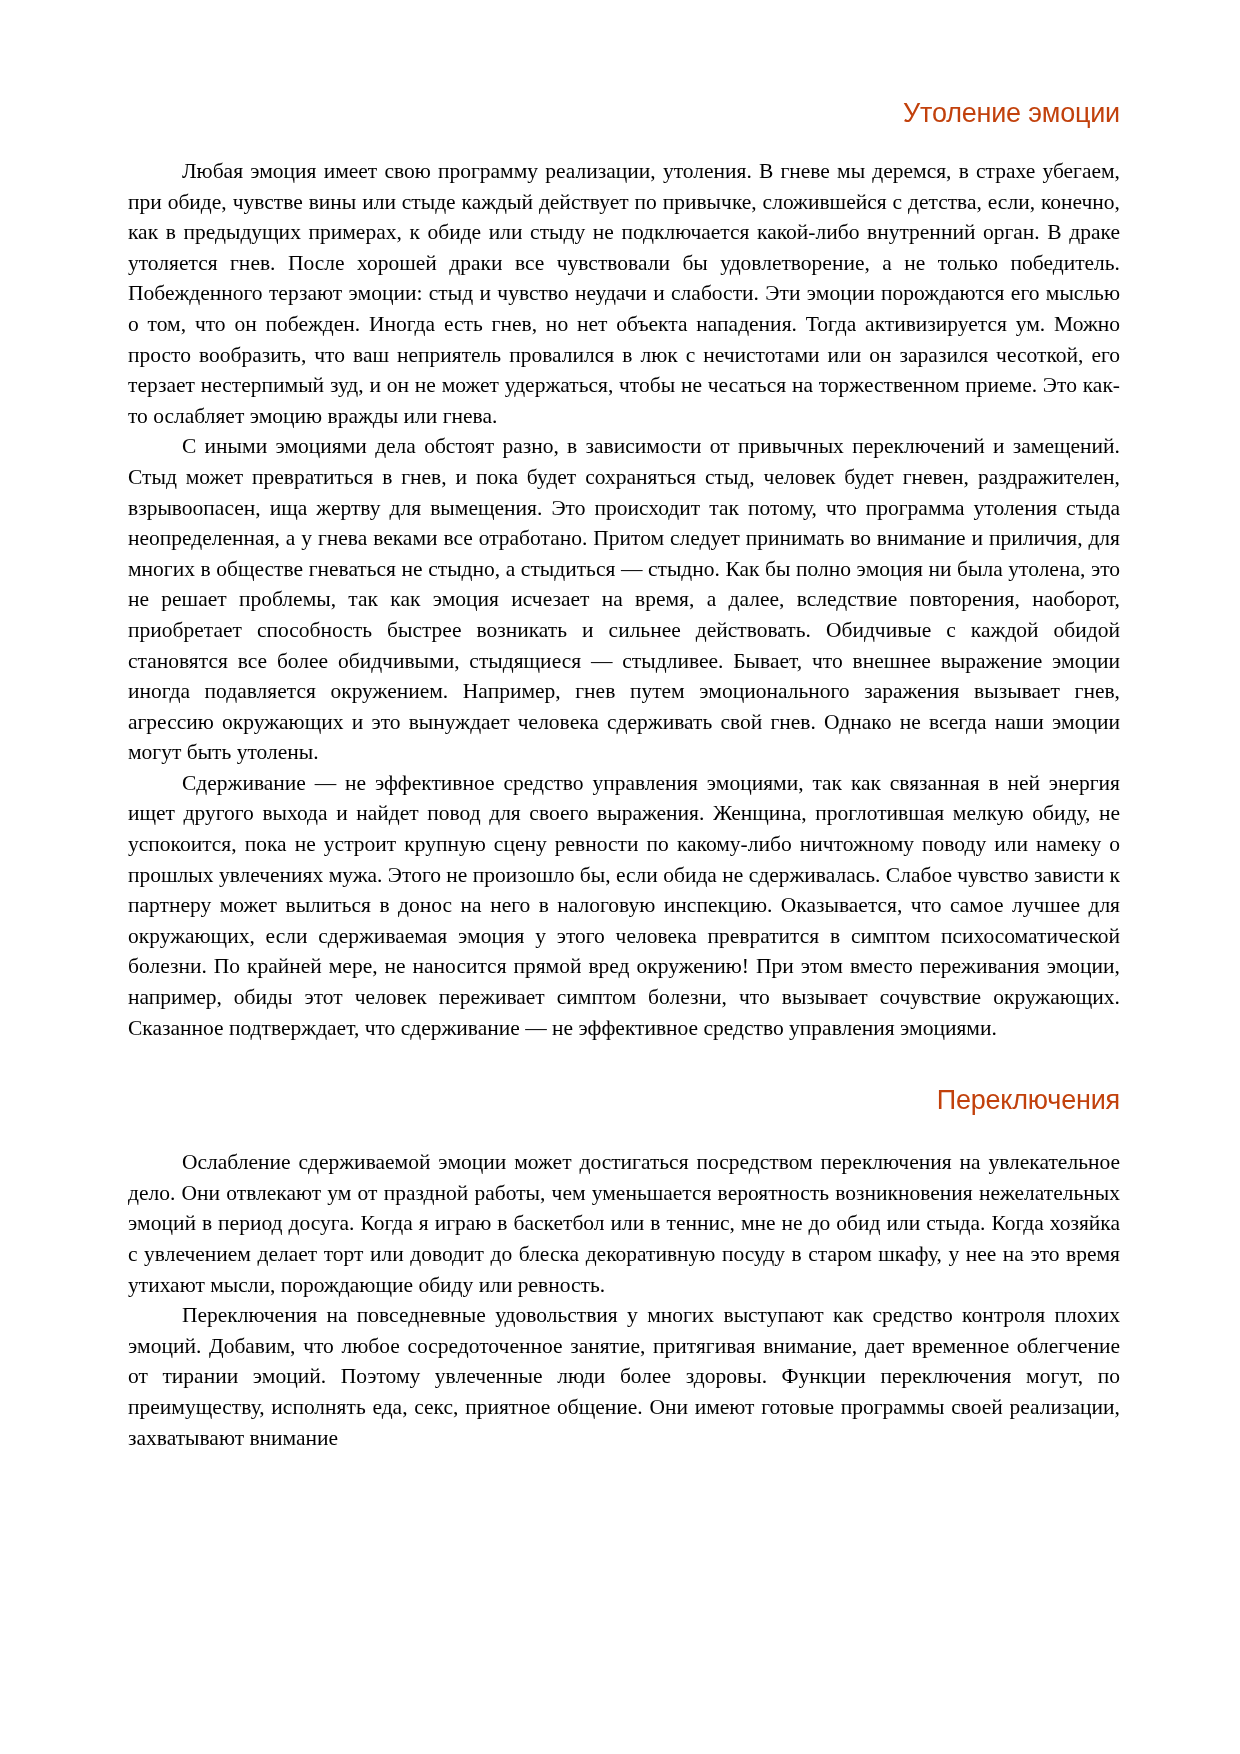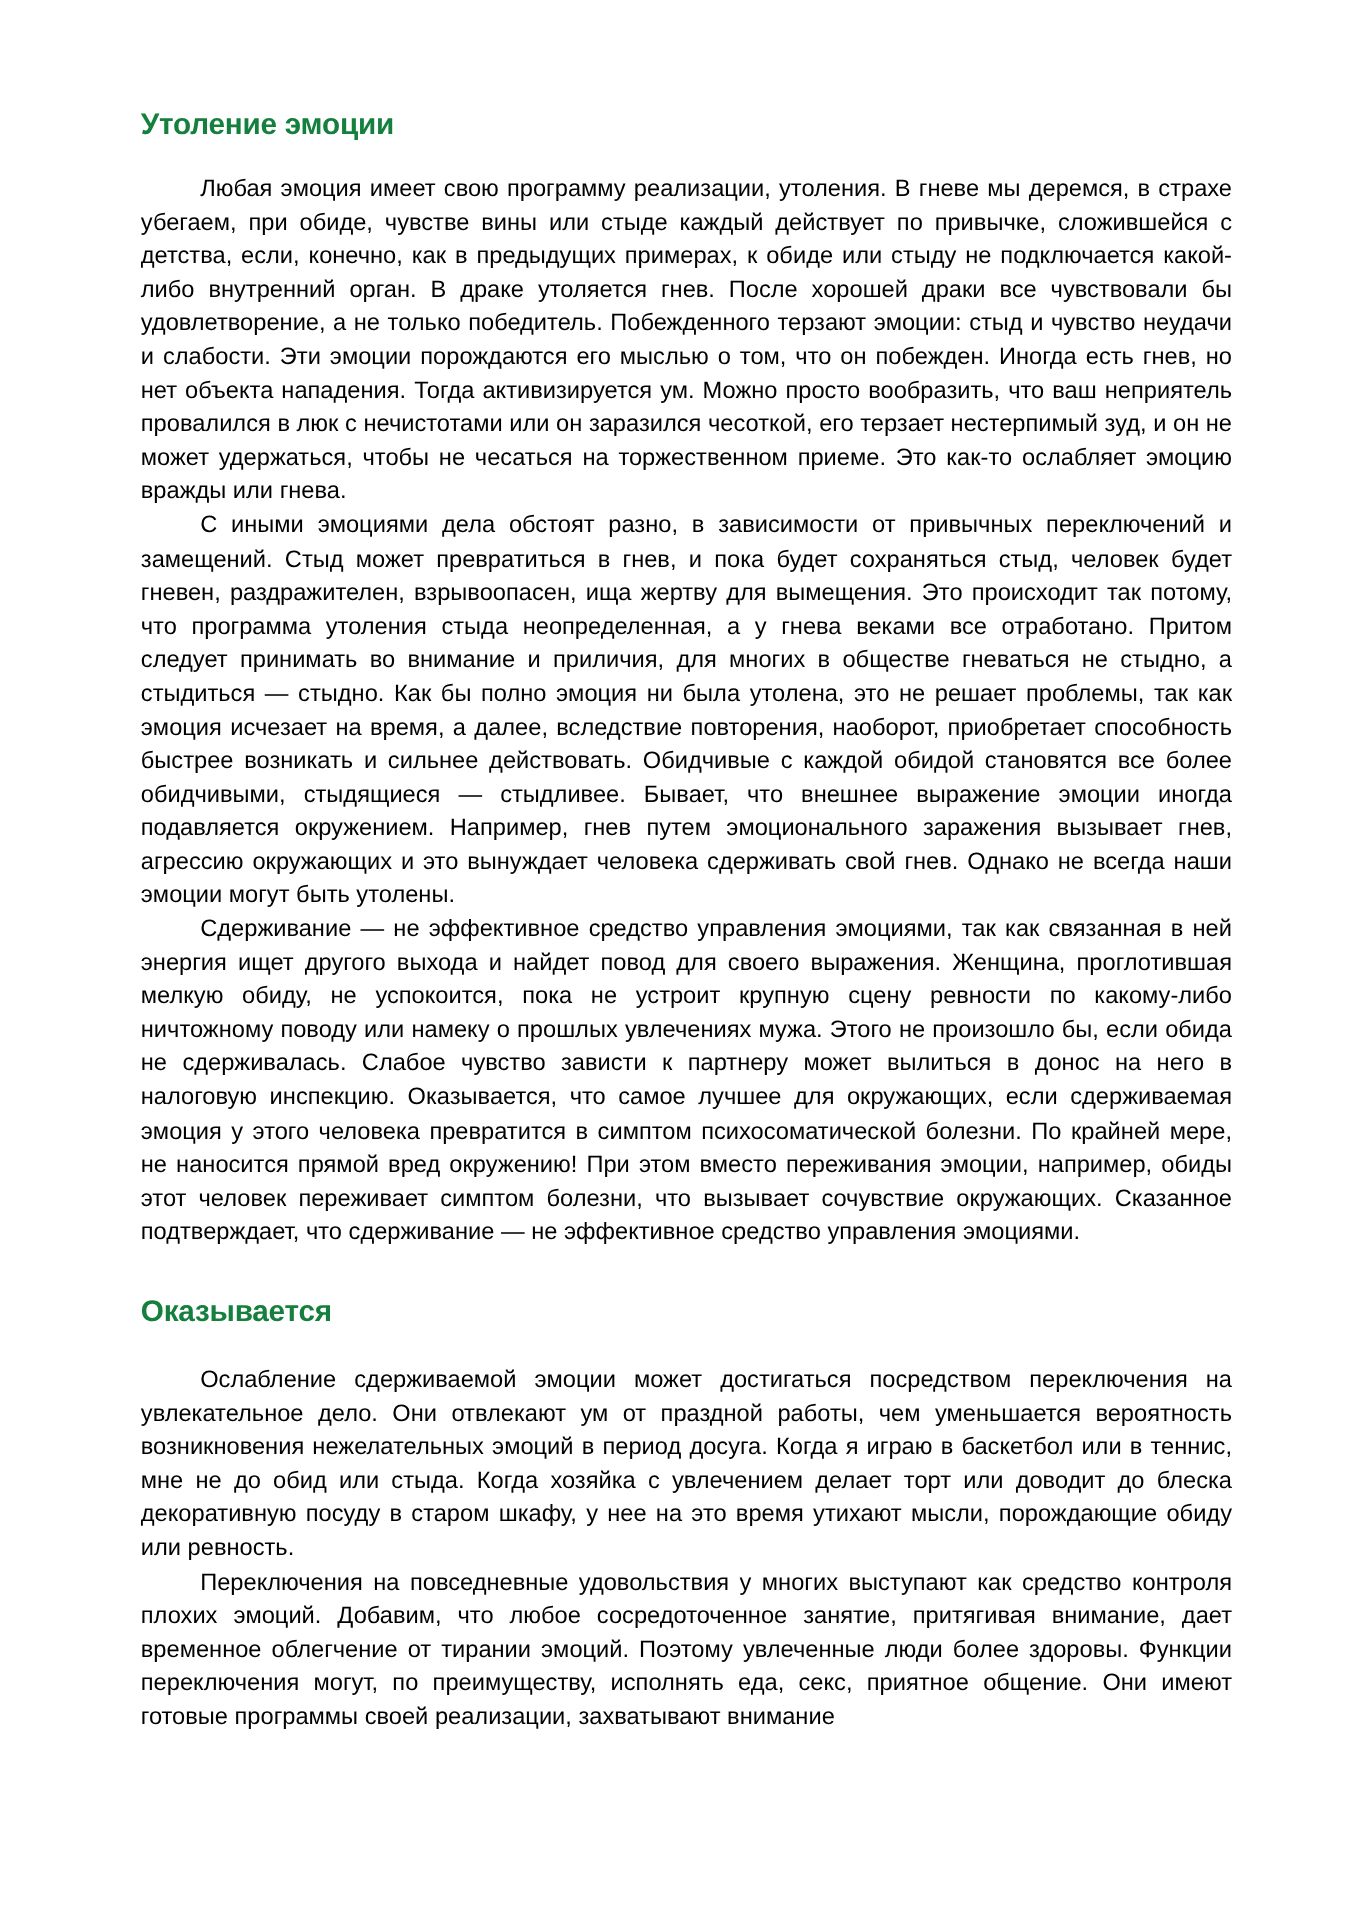--- a/index.html
+++ b/index.html
@@ -17,39 +17,39 @@
     box-sizing: border-box;
     padding: 96px 120px 0 128px;
     overflow: hidden;
   }
   .doc-body {
     width: 992px;
   }
   h1.heading,
   h2.heading {
     font-family: "Liberation Sans", sans-serif;
-    font-weight: bold;
-    color: #15803d;
-    text-align: left;
+    font-weight: normal;
+    color: #c2410c;
+    text-align: right;
     margin: 0;
     letter-spacing: -0.2px;
   }
   h1.heading {
     font-size: 27px;
     line-height: 34px;
     margin-bottom: 26px;
   }
   h2.heading {
     font-size: 27px;
     line-height: 34px;
     margin-top: 40px;
     margin-bottom: 30px;
   }
   p.para {
-    font-family: Liberation Sans, sans-serif;
+    font-family: Liberation Serif, serif;
     font-size: 21.5px;
     line-height: 30.6px;
     color: #000000;
     text-align: justify;
     text-justify: inter-word;
     margin: 0;
     text-indent: 54px;
     hyphens: none;
     -webkit-hyphens: none;
   }
@@ -68,20 +68,20 @@
 
     <h1 class="heading">Утоление эмоции</h1>
 
     <p class="para">Любая эмоция имеет свою программу реализации, утоления. В гневе мы деремся, в страхе убегаем, при обиде, чувстве вины или стыде каждый действует по привычке, сложившейся с детства, если, конечно, как в предыдущих примерах, к обиде или стыду не подключается какой-либо внутренний орган. В драке утоляется гнев. После хорошей драки все чувствовали бы удовлетворение, а не только победитель. Побежденного терзают эмоции: стыд и чувство неудачи и слабости. Эти эмоции порождаются его мыслью о том, что он побежден. Иногда есть гнев, но нет объекта нападения. Тогда активизируется ум. Можно просто вообразить, что ваш неприятель провалился в люк с нечистотами или он заразился чесоткой, его терзает нестерпимый зуд, и он не может удержаться, чтобы не чесаться на торжественном приеме. Это как-то ослабляет эмоцию вражды или гнева.</p>
 
     <p class="para">С иными эмоциями дела обстоят разно, в зависимости от привычных переключений и замещений. Стыд может превратиться в гнев, и пока будет сохраняться стыд, человек будет гневен, раздражителен, взрывоопасен, ища жертву для вымещения. Это происходит так потому, что программа утоления стыда неопределенная, а у гнева веками все отработано. Притом следует принимать во внимание и приличия, для многих в обществе гневаться не стыдно, а стыдиться — стыдно. Как бы полно эмоция ни была утолена, это не решает проблемы, так как эмоция исчезает на время, а далее, вследствие повторения, наоборот, приобретает способность быстрее возникать и сильнее действовать. Обидчивые с каждой обидой становятся все более обидчивыми, стыдящиеся — стыдливее. Бывает, что внешнее выражение эмоции иногда подавляется окружением. Например, гнев путем эмоционального заражения вызывает гнев, агрессию окружающих и это вынуждает человека сдерживать свой гнев. Однако не всегда наши эмоции могут быть утолены.</p>
 
 
     <p class="para section-gap-top">Сдерживание — не эффективное средство управления эмоциями, так как связанная в ней энергия ищет другого выхода и найдет повод для своего выражения. Женщина, проглотившая мелкую обиду, не успокоится, пока не устроит крупную сцену ревности по какому-либо ничтожному поводу или намеку о прошлых увлечениях мужа. Этого не произошло бы, если обида не сдерживалась. Слабое чувство зависти к партнеру может вылиться в донос на него в налоговую инспекцию. Оказывается, что самое лучшее для окружающих, если сдерживаемая эмоция у этого человека превратится в симптом психосоматической болезни. По крайней мере, не наносится прямой вред окружению! При этом вместо переживания эмоции, например, обиды этот человек переживает симптом болезни, что вызывает сочувствие окружающих. Сказанное подтверждает, что сдерживание — не эффективное средство управления эмоциями.</p>
 
-    <h2 class="heading">Оказывается</h2>
+    <h2 class="heading">Переключения</h2>
 
     <p class="para section-gap-top">Ослабление сдерживаемой эмоции может достигаться посредством переключения на увлекательное дело. Они отвлекают ум от праздной работы, чем уменьшается вероятность возникновения нежелательных эмоций в период досуга. Когда я играю в баскетбол или в теннис, мне не до обид или стыда. Когда хозяйка с увлечением делает торт или доводит до блеска декоративную посуду в старом шкафу, у нее на это время утихают мысли, порождающие обиду или ревность.</p>
 
     <p class="para last-clipped">Переключения на повседневные удовольствия у многих выступают как средство контроля плохих эмоций. Добавим, что любое сосредоточенное занятие, притягивая внимание, дает временное облегчение от тирании эмоций. Поэтому увлеченные люди более здоровы. Функции переключения могут, по преимуществу, исполнять еда, секс, приятное общение. Они имеют готовые программы своей реализации, захватывают внимание</p>
 
   </div>
 </div>
 
 </body></html>

